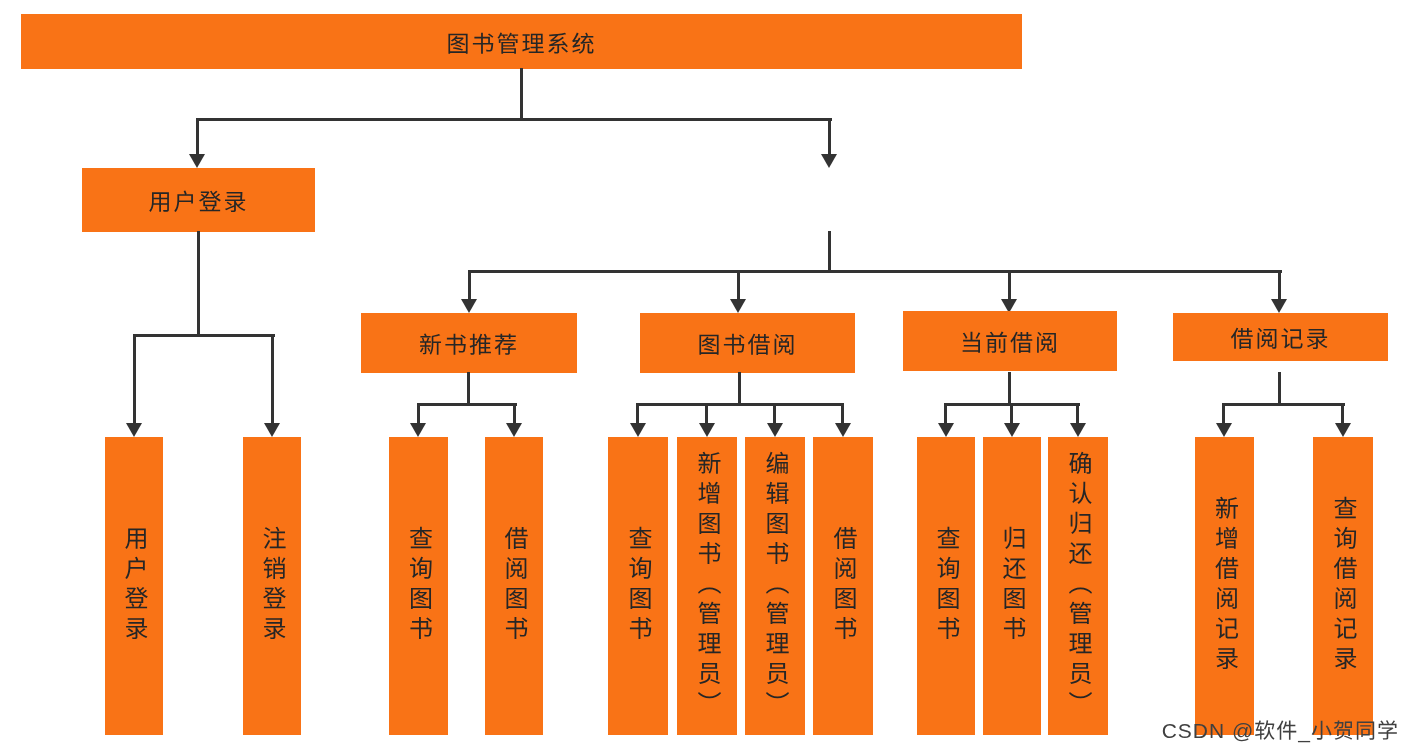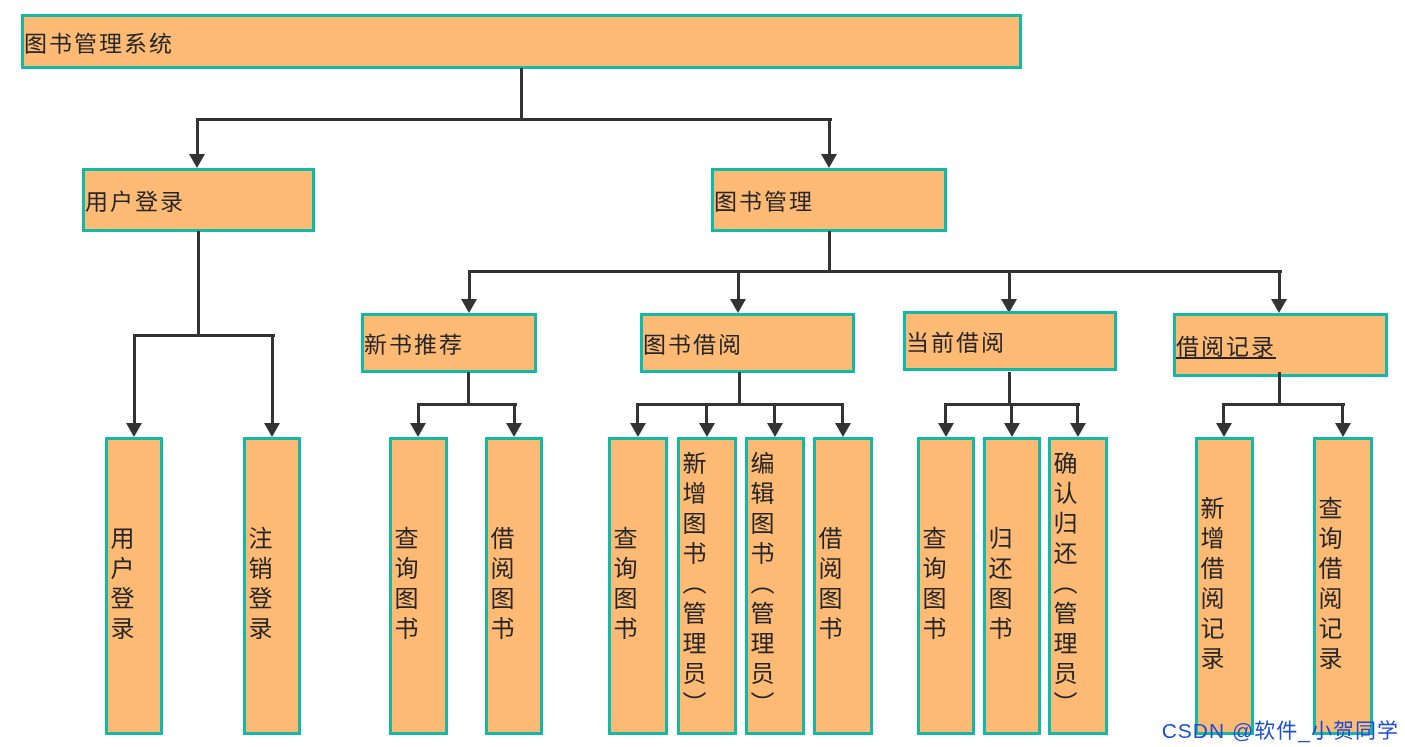--- a/index.html
+++ b/index.html
@@ -1,38 +1,38 @@
 <!DOCTYPE html>
 <html lang="zh-CN"><head>
 <meta charset="utf-8">
 <style>
   html,body { margin:0; padding:0; background:#ffffff; }
   .stage {
     position:relative; width:1405px; height:747px; background:#ffffff;
     font-family:"Liberation Sans", sans-serif; color:#262626; overflow:hidden;
   }
   .box {
-    position:absolute; border:3px solid #14b8a6; background:#fdba74;
-    box-sizing:border-box; display:flex; align-items:center; 
+    position:absolute; border:3px solid #f97316; background:#f97316;
+    box-sizing:border-box; display:flex; align-items:center; justify-content:center;
   }
   .hbox { font-size:23px; letter-spacing:2px; white-space:nowrap; }
   .vbox .vtext {
     writing-mode:vertical-rl; text-orientation:mixed;
     font-size:24px; letter-spacing:6px; line-height:1;
   }
   .vline { position:absolute; width:3px; background:#333333; }
   .hline { position:absolute; height:3px; background:#333333; }
   .arrow {
     position:absolute; width:0; height:0;
     border-left:8px solid transparent; border-right:8px solid transparent;
     border-top:14px solid #333333;
   }
   .watermark {
     position:absolute; right:6px; bottom:3px; z-index:5;
-    font-size:21px; color:#1d4ed8; letter-spacing:1px; white-space:nowrap;
+    font-size:21px; color:#404040; letter-spacing:1px; white-space:nowrap;
   }
 </style>
 </head>
 <body>
 
 <div class="stage">
 
   <div class="box hbox" style="left:21px; top:14px; width:1001px; height:55px;">
     <span>图书管理系统</span>
   </div>
@@ -40,52 +40,49 @@
   <i class="vline" style="left:520px; top:68px; height:52px;"></i>
   <i class="hline" style="left:196px; top:118px; width:636px;"></i>
   <i class="vline" style="left:196px; top:118px; height:38px;"></i>
   <i class="arrow" style="left:189px; top:154px;"></i>
   <i class="vline" style="left:828px; top:118px; height:38px;"></i>
   <i class="arrow" style="left:821px; top:154px;"></i>
 
   <div class="box hbox" style="left:82px; top:168px; width:233px; height:64px;">
     <span>用户登录</span>
   </div>
-  <div class="box hbox" style="left:711px; top:168px; width:236px; height:64px;">
-    <span>图书管理</span>
-  </div>
 
   <i class="vline" style="left:197px; top:231px; height:106px;"></i>
   <i class="hline" style="left:133px; top:334px; width:142px;"></i>
   <i class="vline" style="left:133px; top:334px; height:90px;"></i>
   <i class="arrow" style="left:126px; top:423px;"></i>
   <i class="vline" style="left:271px; top:334px; height:90px;"></i>
   <i class="arrow" style="left:264px; top:423px;"></i>
 
   <i class="vline" style="left:828px; top:231px; height:42px;"></i>
   <i class="hline" style="left:468px; top:270px; width:814px;"></i>
   <i class="vline" style="left:468px; top:270px; height:30px;"></i>
   <i class="arrow" style="left:461px; top:299px;"></i>
   <i class="vline" style="left:737px; top:270px; height:30px;"></i>
   <i class="arrow" style="left:730px; top:299px;"></i>
   <i class="vline" style="left:1008px; top:270px; height:30px;"></i>
   <i class="arrow" style="left:1001px; top:299px;"></i>
   <i class="vline" style="left:1278px; top:270px; height:30px;"></i>
   <i class="arrow" style="left:1271px; top:299px;"></i>
 
-  <div class="box hbox" style="left:361px; top:313px; width:176px; height:60px;">
+  <div class="box hbox" style="left:361px; top:313px; width:216px; height:60px;">
     <span>新书推荐</span>
   </div>
   <div class="box hbox" style="left:640px; top:313px; width:215px; height:60px;">
     <span>图书借阅</span>
   </div>
   <div class="box hbox" style="left:903px; top:311px; width:214px; height:60px;">
     <span>当前借阅</span>
   </div>
-  <div class="box hbox" style="left:1173px; top:313px; width:215px; height:64px;text-decoration:underline;">
+  <div class="box hbox" style="left:1173px; top:313px; width:215px; height:48px;">
     <span>借阅记录</span>
   </div>
 
   <i class="vline" style="left:467px; top:372px; height:34px;"></i>
   <i class="hline" style="left:417px; top:403px; width:100px;"></i>
   <i class="vline" style="left:417px; top:403px; height:22px;"></i>
   <i class="arrow" style="left:410px; top:423px;"></i>
   <i class="vline" style="left:513px; top:403px; height:22px;"></i>
   <i class="arrow" style="left:506px; top:423px;"></i>
 

